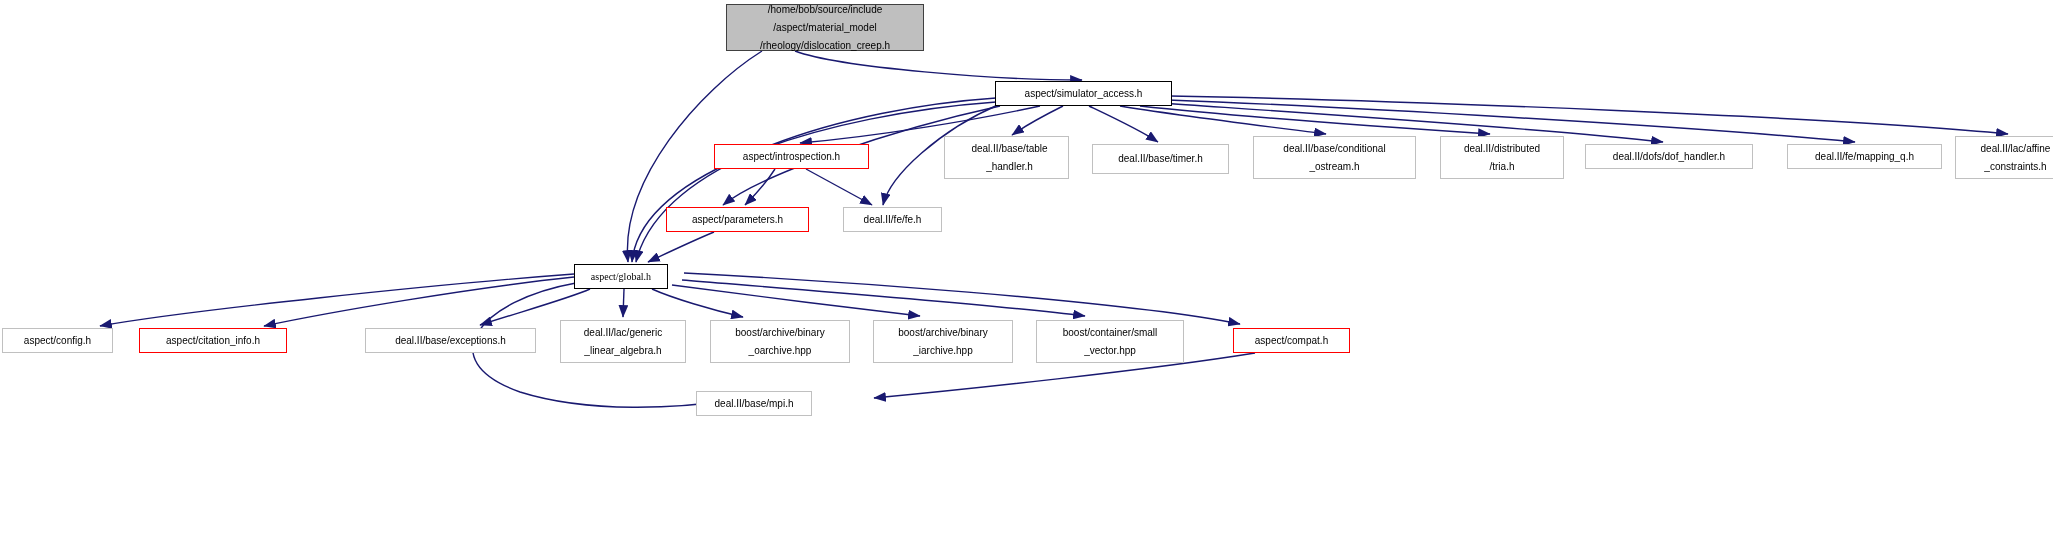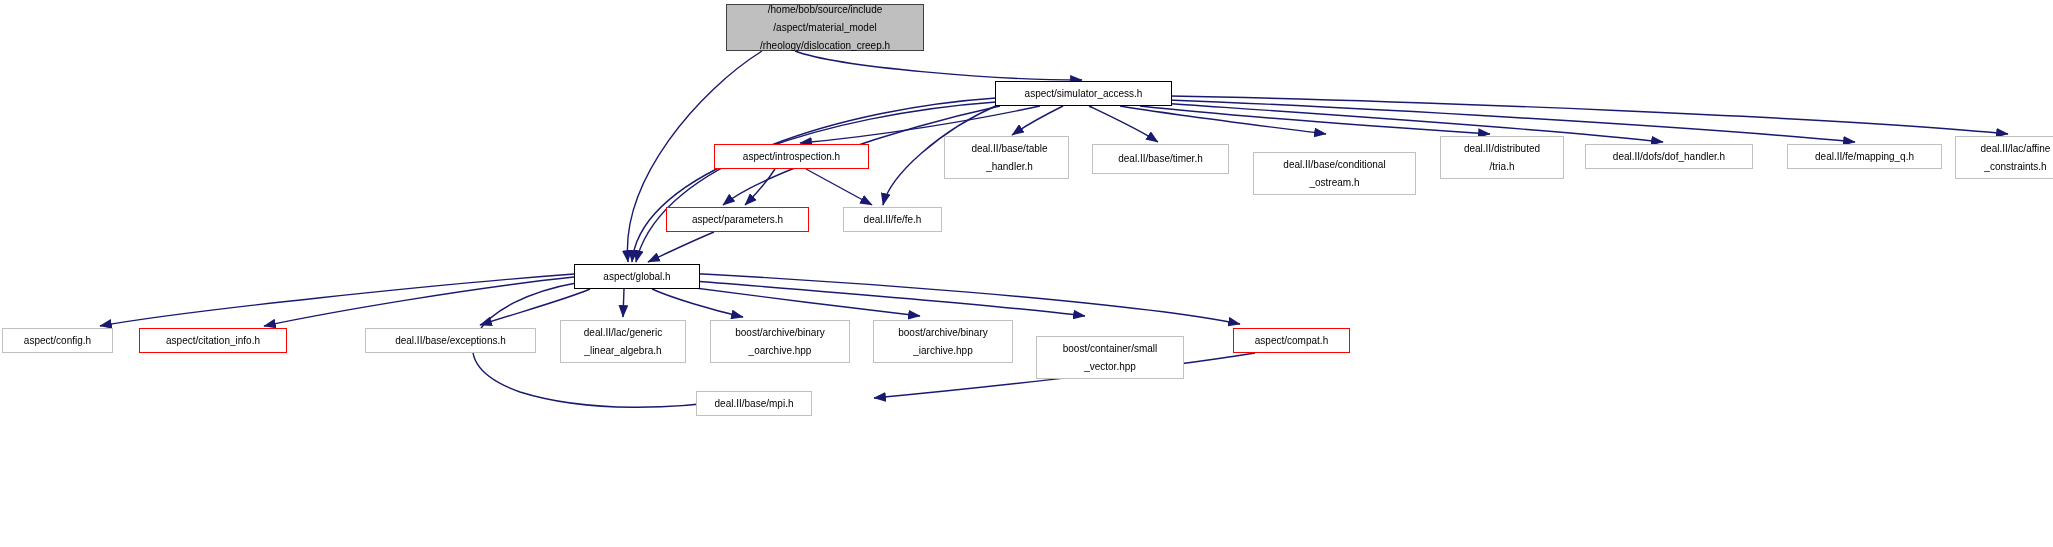--- a/index.html
+++ b/index.html
@@ -98,39 +98,39 @@
 
   <div id="nodes-group">
       <div class="node root" style="left: 726px; top: 4px; width: 198px; height: 47px;">/home/bob/source/include
 /aspect/material_model
 /rheology/dislocation_creep.h</div>
       <div class="node current" style="left: 995px; top: 81px; width: 177px; height: 25px;">aspect/simulator_access.h</div>
       <div class="node documented" style="left: 714px; top: 144px; width: 155px; height: 25px;">aspect/introspection.h</div>
       <div class="node default" style="left: 944px; top: 136px; width: 125px; height: 43px; padding-left: 12px;">deal.II/base/table
 _handler.h</div>
       <div class="node default" style="left: 1092px; top: 144px; width: 137px; height: 30px;">deal.II/base/timer.h</div>
-      <div class="node default" style="left: 1253px; top: 136px; width: 163px; height: 43px; margin-top: 16px;">deal.II/base/conditional
+      <div class="node default" style="left: 1253px; top: 136px; width: 163px; height: 43px;">deal.II/base/conditional
 _ostream.h</div>
       <div class="node default" style="left: 1440px; top: 136px; width: 124px; height: 43px;">deal.II/distributed
 /tria.h</div>
       <div class="node default" style="left: 1585px; top: 144px; width: 168px; height: 25px;">deal.II/dofs/dof_handler.h</div>
       <div class="node default" style="left: 1787px; top: 144px; width: 155px; height: 25px;">deal.II/fe/mapping_q.h</div>
       <div class="node default" style="left: 1955px; top: 136px; width: 121px; height: 43px;">deal.II/lac/affine
 _constraints.h</div>
       <div class="node documented" style="left: 666px; top: 207px; width: 143px; height: 25px;">aspect/parameters.h</div>
       <div class="node default" style="left: 843px; top: 207px; width: 99px; height: 25px;">deal.II/fe/fe.h</div>
-      <div class="node current" style="left: 574px; top: 264px; width: 126px; height: 25px;">aspect/global.h</div>
+      <div class="node current" style="left: 574px; top: 264px; width: 94px; height: 25px; font-family: Liberation Serif, serif;">aspect/global.h</div>
       <div class="node default" style="left: 2px; top: 328px; width: 111px; height: 25px;">aspect/config.h</div>
       <div class="node documented" style="left: 139px; top: 328px; width: 148px; height: 25px;">aspect/citation_info.h</div>
       <div class="node default" style="left: 365px; top: 328px; width: 171px; height: 25px;">deal.II/base/exceptions.h</div>
       <div class="node default" style="left: 560px; top: 320px; width: 126px; height: 43px;">deal.II/lac/generic
 _linear_algebra.h</div>
       <div class="node default" style="left: 710px; top: 320px; width: 140px; height: 43px;">boost/archive/binary
 _oarchive.hpp</div>
       <div class="node default" style="left: 873px; top: 320px; width: 140px; height: 43px;">boost/archive/binary
 _iarchive.hpp</div>
-      <div class="node default" style="left: 1036px; top: 320px; width: 148px; height: 43px; margin-top: 16px;">boost/container/small
+      <div class="node default" style="left: 1036px; top: 320px; width: 148px; height: 43px;">boost/container/small
 _vector.hpp</div>
       <div class="node documented" style="left: 1233px; top: 328px; width: 117px; height: 25px;">aspect/compat.h</div>
       <div class="node default" style="left: 696px; top: 391px; width: 116px; height: 25px;">deal.II/base/mpi.h</div>
     </div>
 
 </div>
 
 </body></html>

